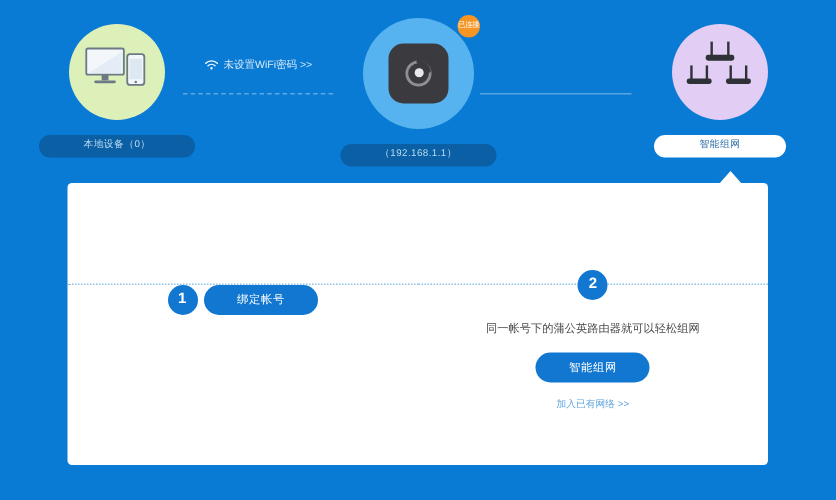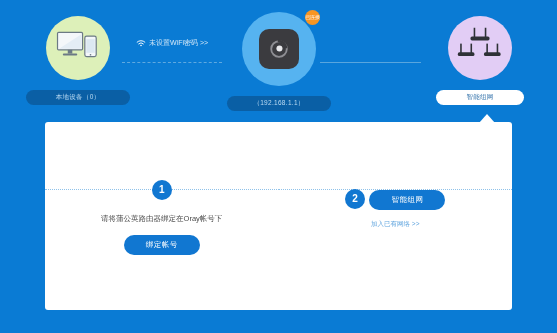--- a/index.html
+++ b/index.html
@@ -290,27 +290,27 @@
   </div>
 
   <div id="card">
     <div id="card-arrow"></div>
 
     <div id="steps">
 
       <div class="step">
         <div class="step-rail"></div>
         <div class="step-num">1</div>
-        <div class="step-desc">请将蒲公英路由器绑定在Oray帐号下</div>
         <button class="step-btn">绑定帐号</button>
       </div>
 
       <div class="step">
         <div class="step-rail"></div>
         <div class="step-num">2</div>
+        <div class="step-desc">同一帐号下的蒲公英路由器就可以轻松组网</div>
         <button class="step-btn">智能组网</button>
         <a class="step-link">加入已有网络 &gt;&gt;</a>
       </div>
 
     </div>
   </div>
 
 </div>
 
 </body></html>

